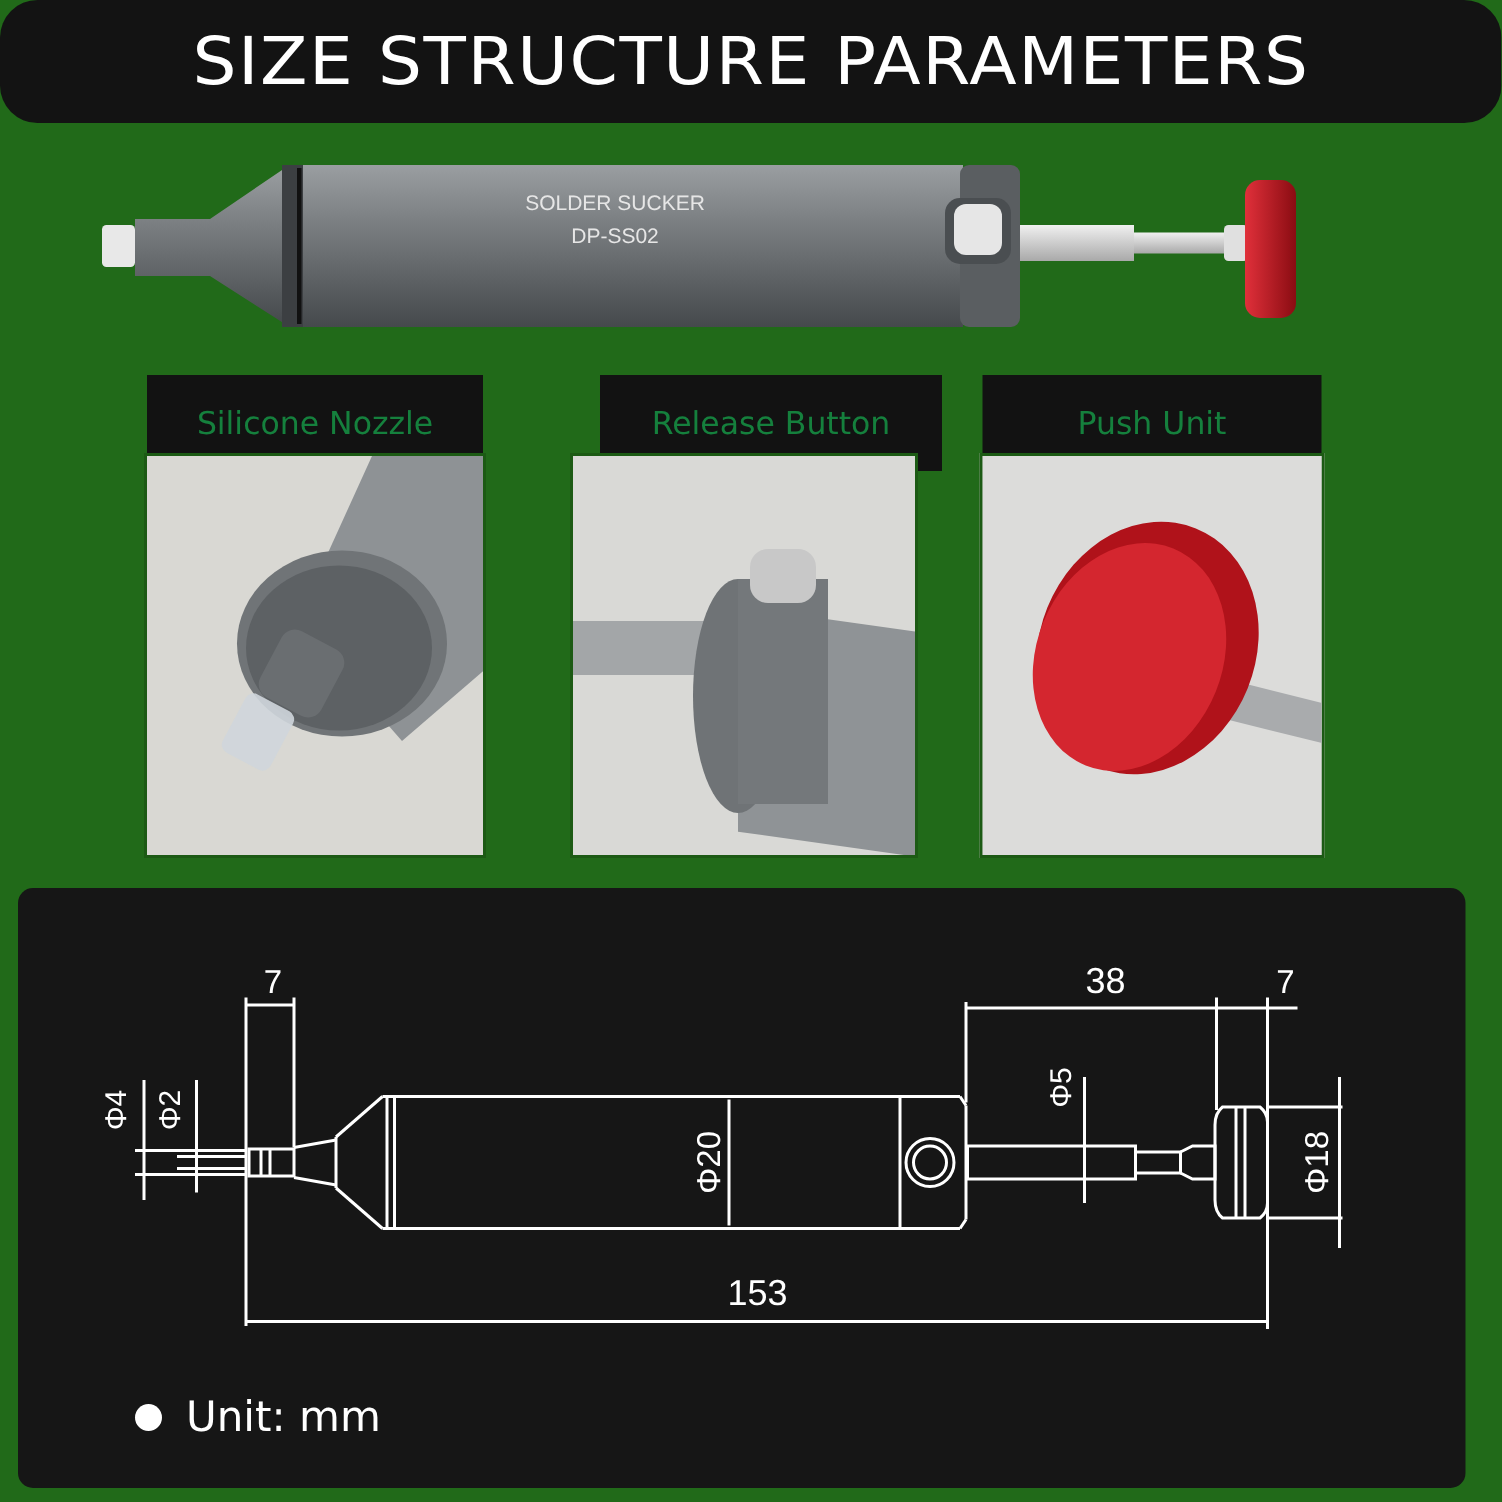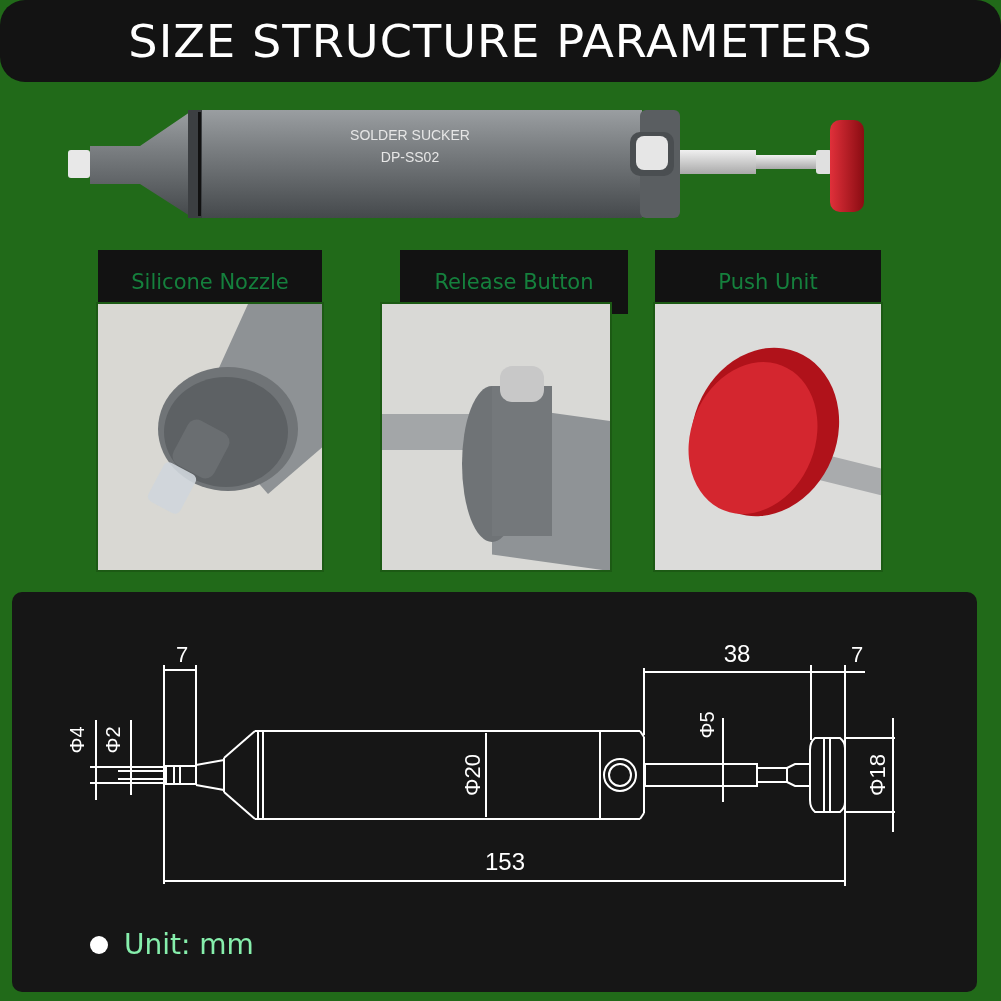--- a/index.html
+++ b/index.html
@@ -29,21 +29,21 @@
     position: absolute; background: #d8d8d4; overflow: hidden;
     border: 2px solid #1c5a14; box-sizing: border-box;
   }
   .drawing-panel {
     position: absolute; left: 12px; top: 592px; width: 965px; height: 400px;
     background: #161616; border-radius: 10px;
   }
   .dim-text { fill: #ffffff; font-family: "Liberation Sans", sans-serif; }
   .unit {
     position: absolute; left: 90px; top: 928px;
-    display: flex; align-items: center; color: #86efac;
+    display: flex; align-items: center; color: #ffffff;
     font-size: 28px; font-family: "DejaVu Sans", sans-serif;
   }
   .bullet { width: 18px; height: 18px; border-radius: 50%; background: #fff; margin-right: 16px; }
 </style>
 </head>
 <body>
 
 <div class="header">
   <span class="header-title">SIZE STRUCTURE PARAMETERS</span>
 </div>

